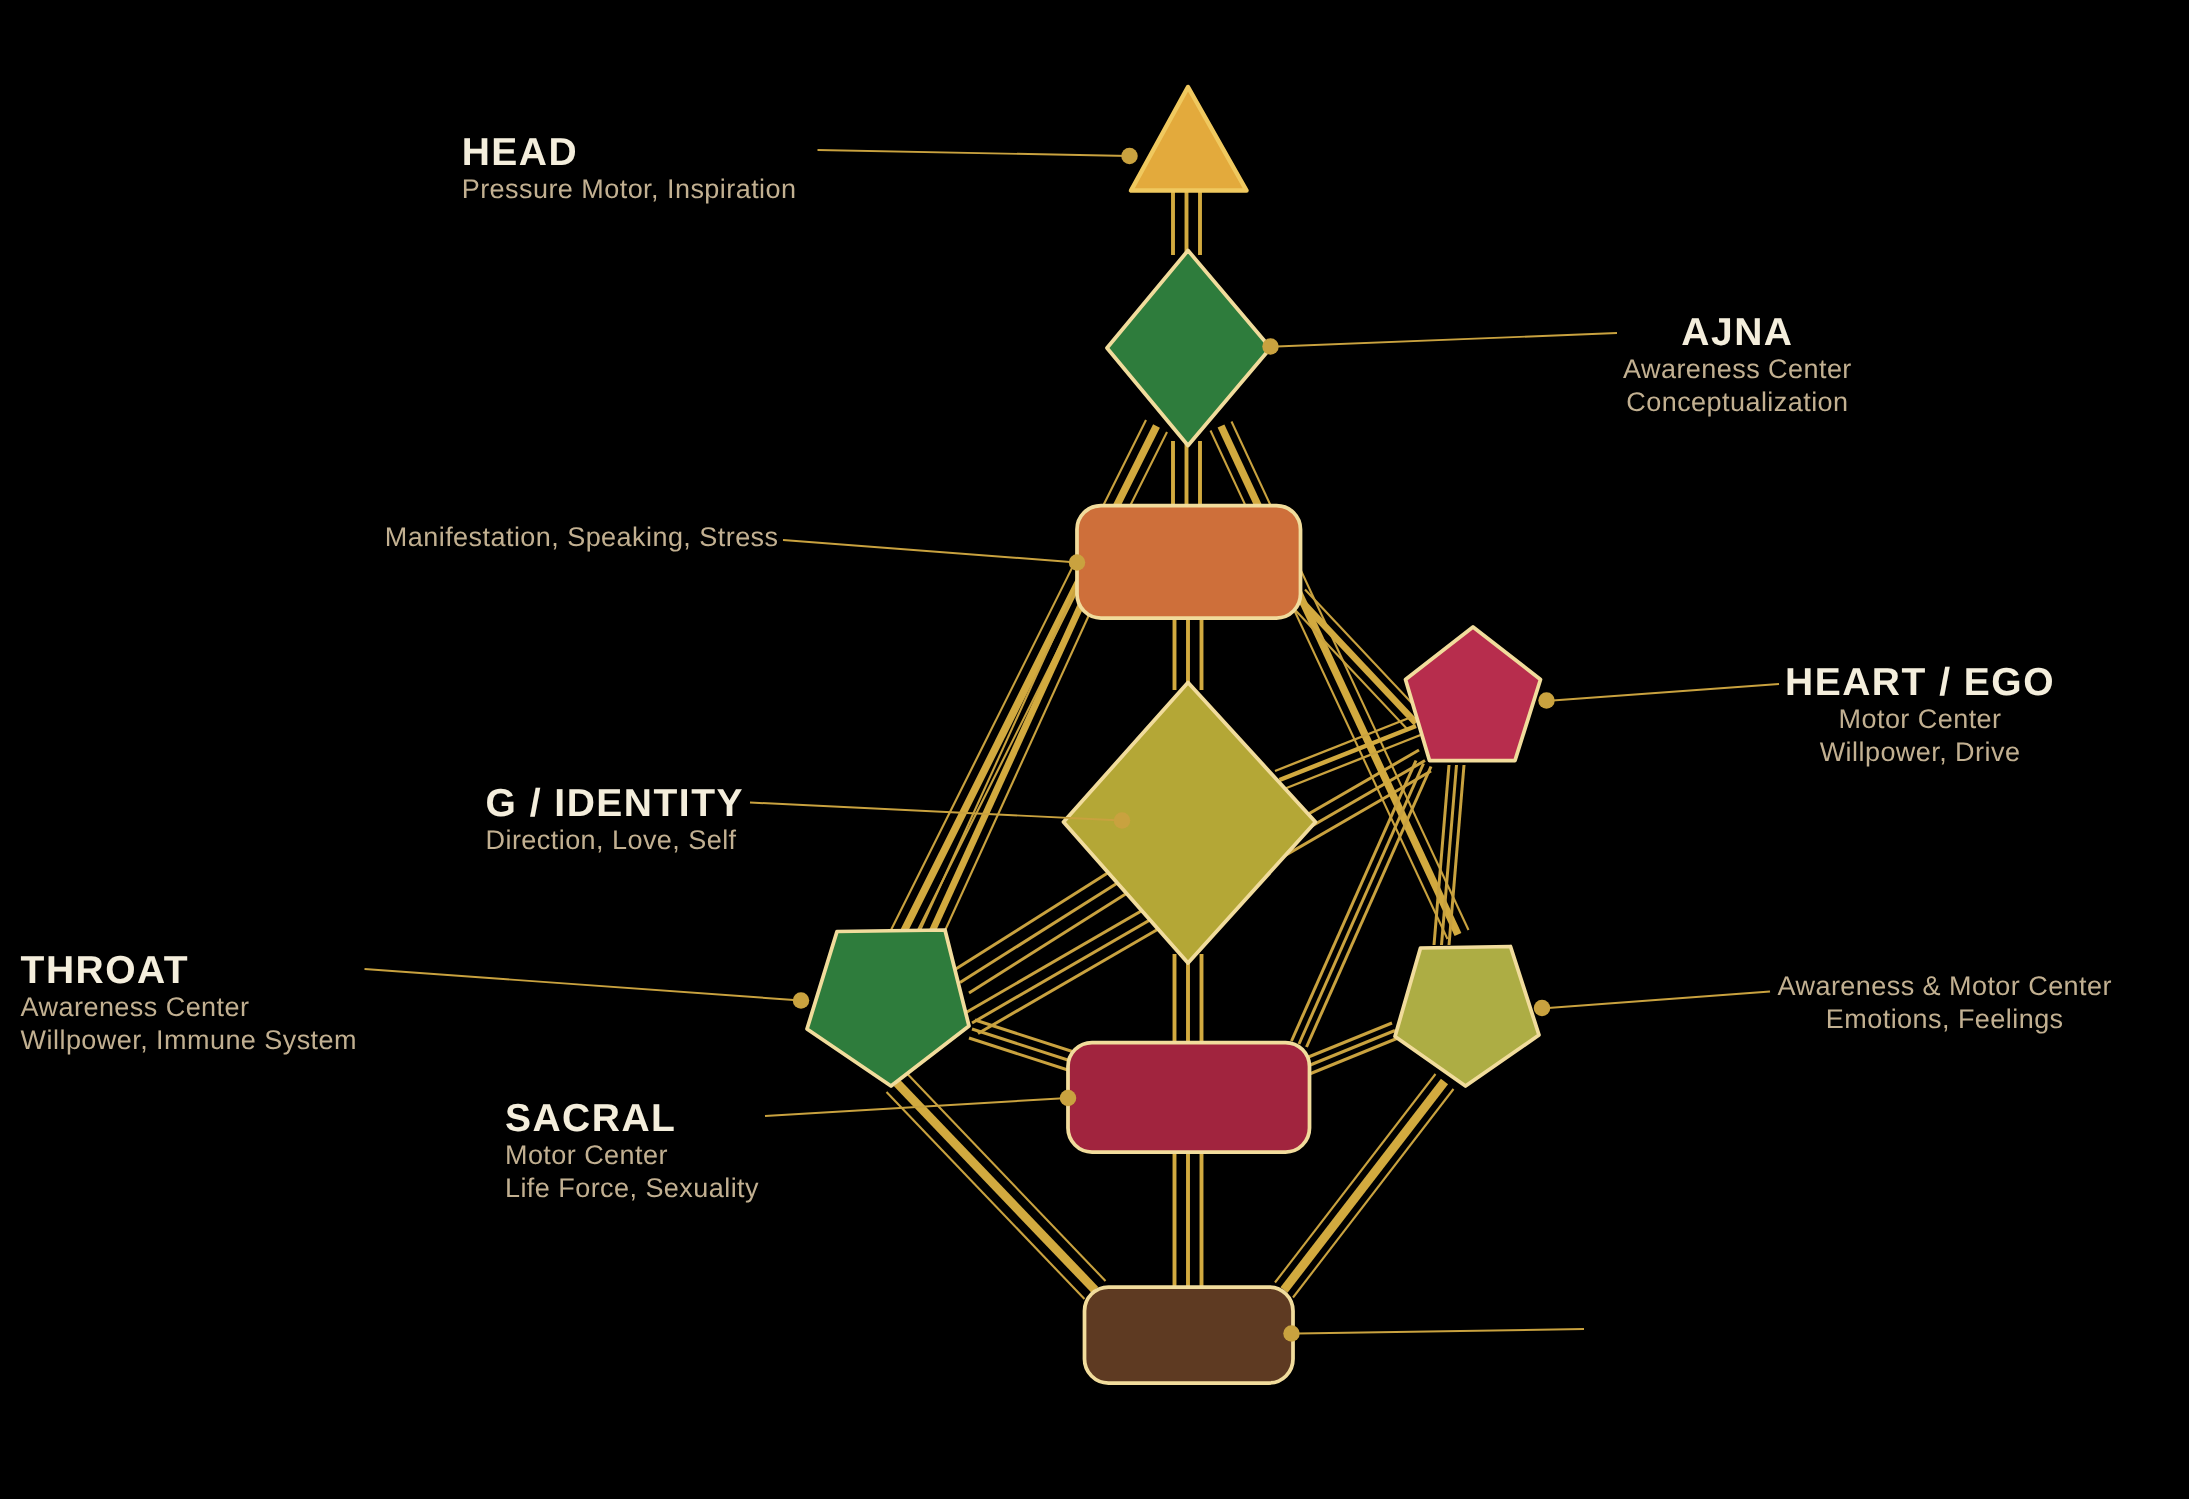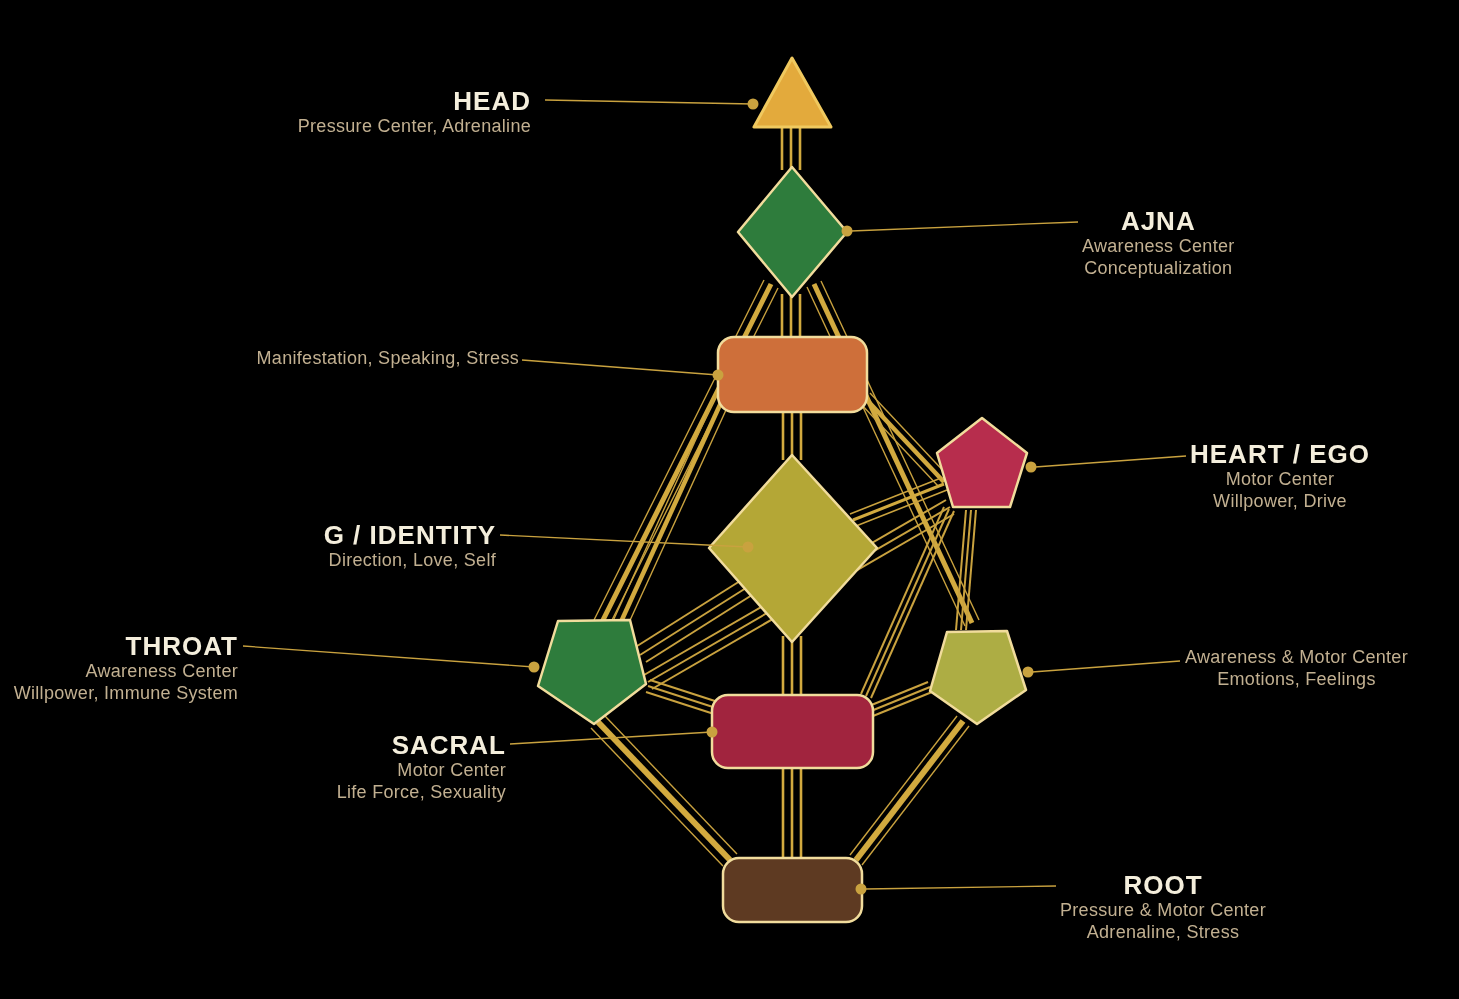--- a/index.html
+++ b/index.html
@@ -5,21 +5,21 @@
   html,body{margin:0;padding:0;background:#000;}
   #stage{
     position:relative;
     width:1459px;height:999px;
     background:#000;
     overflow:hidden;
     font-family:"Liberation Sans", sans-serif;
   }
   #graph-svg{position:absolute;left:0;top:0;}
   .label{position:absolute;white-space:nowrap;}
-  .label.align-right{text-align:right;}
+  .label.align-right{text-align:left;}
   .label.align-left{text-align:center;}
   .label-title{
     font-size:26px;font-weight:bold;letter-spacing:1px;
     color:#F4EEDC;line-height:28px;
   }
   .label-sub{
     font-size:18px;color:#C2B091;line-height:22px;letter-spacing:.3px;
   }
 </style>
 </head>
@@ -156,21 +156,21 @@
       <circle cx="748" cy="547" r="5.5"></circle>
       <circle cx="534" cy="667" r="5.5"></circle>
       <circle cx="1028" cy="672" r="5.5"></circle>
       <circle cx="712" cy="732" r="5.5"></circle>
       <circle cx="861" cy="889" r="5.5"></circle>
     </g>
   </svg>
 
   <div class="label align-right" style="right:928px; top:87px">
     <div class="label-title">HEAD</div>
-    <div class="label-sub">Pressure Center, Adrenaline</div>
+    <div class="label-sub">Pressure Motor, Inspiration</div>
   </div>
 
   <div class="label align-left" style="left:1082px; top:207px">
     <div class="label-title">AJNA</div>
     <div class="label-sub">Awareness Center</div>
     <div class="label-sub">Conceptualization</div>
   </div>
 
   <div class="label align-right" style="right:940px; top:347px">
     <div class="label-sub">Manifestation, Speaking, Stress</div>
@@ -197,19 +197,14 @@
     <div class="label-sub">Awareness &amp; Motor Center</div>
     <div class="label-sub">Emotions, Feelings</div>
   </div>
 
   <div class="label align-right" style="right:953px; top:731px">
     <div class="label-title">SACRAL</div>
     <div class="label-sub">Motor Center</div>
     <div class="label-sub">Life Force, Sexuality</div>
   </div>
 
-  <div class="label align-left" style="left:1060px; top:871px">
-    <div class="label-title">ROOT</div>
-    <div class="label-sub">Pressure &amp; Motor Center</div>
-    <div class="label-sub">Adrenaline, Stress</div>
-  </div>
 
 </div>
 
 </body></html>

